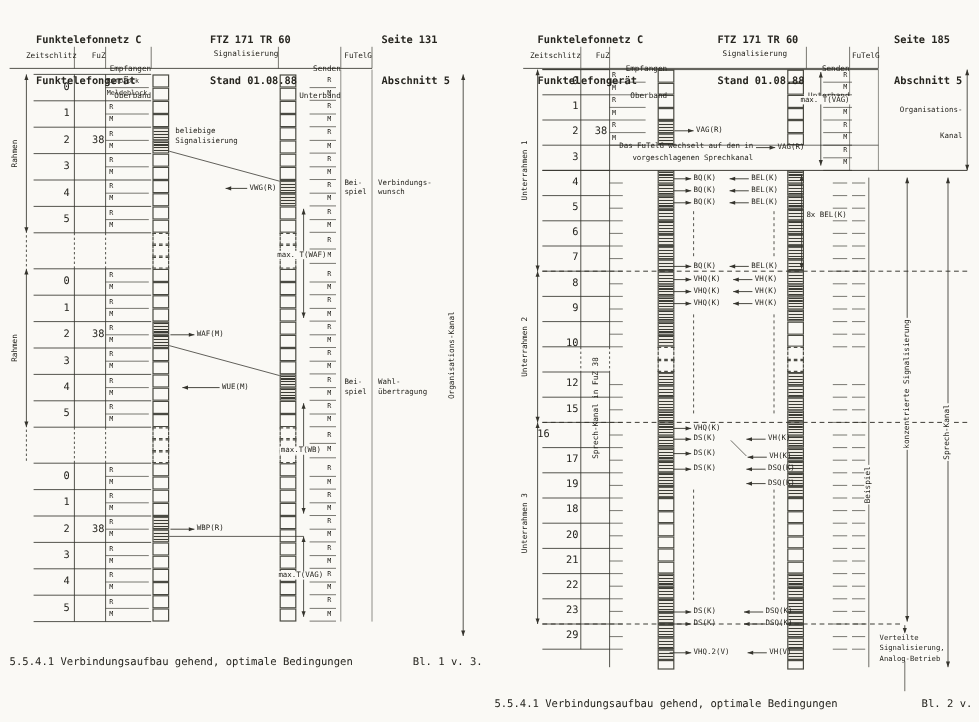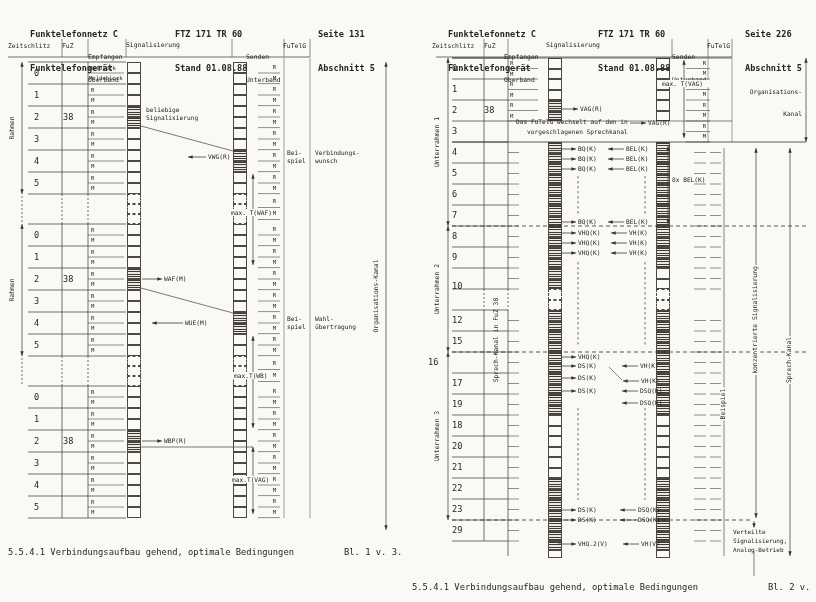--- a/index.html
+++ b/index.html
@@ -1,19 +1,19 @@
 <!DOCTYPE html>
 <html><head>
 <meta charset="utf-8">
 <style>
   html,body{margin:0;padding:0;background:#e8e6e0;}
   #stage{position:relative;width:816px;height:602px;background:#faf9f5;
          font-family:"DejaVu Sans Mono","Liberation Mono",monospace;color:#26251f;overflow:hidden;}
   .t{position:absolute;white-space:pre;line-height:1.18;}
-  .c{text-align:left;}
+  .c{text-align:right;}
   .r{text-align:right;}
   .hdr{font-size:8.6px;font-weight:bold;line-height:1.3;}
   .col{font-size:6.4px;}
   .num{font-size:8.6px;}
   .rm{font-size:5.6px;}
   .sig{font-size:6.2px;}
   .cap{font-size:8.8px;}
   .bg{background:#faf9f5;padding:0 1px;}
   .vtext{transform:translate(-50%,-50%) rotate(-90deg);}
   .cell{position:absolute;border:0.55px solid #4a4a42;box-sizing:border-box;background:#faf9f5;}
@@ -468,21 +468,21 @@
 
   <div class="t hdr" style="left:448px;top:7px">
     <div>Funktelefonnetz C</div>
     <div>Funktelefongerät</div>
   </div>
   <div class="t hdr" style="left:598px;top:7px">
     <div>FTZ 171 TR 60</div>
     <div>Stand 01.08.88</div>
   </div>
   <div class="t hdr" style="left:745px;top:7px">
-    <div>Seite 226</div>
+    <div>Seite 185</div>
     <div>Abschnitt 5</div>
   </div>
 
   <div class="t col c" style="left:432px;top:43px;width:52px">Zeitschlitz</div>
   <div class="t col c" style="left:484px;top:43px;width:24px">FuZ</div>
   <div class="t col c" style="left:504px;top:39px;width:52px">
     <div>Empfangen</div>
     <div>Oberband</div>
   </div>
   <div class="t col c" style="left:546px;top:42px;width:110px">Signalisierung</div>

